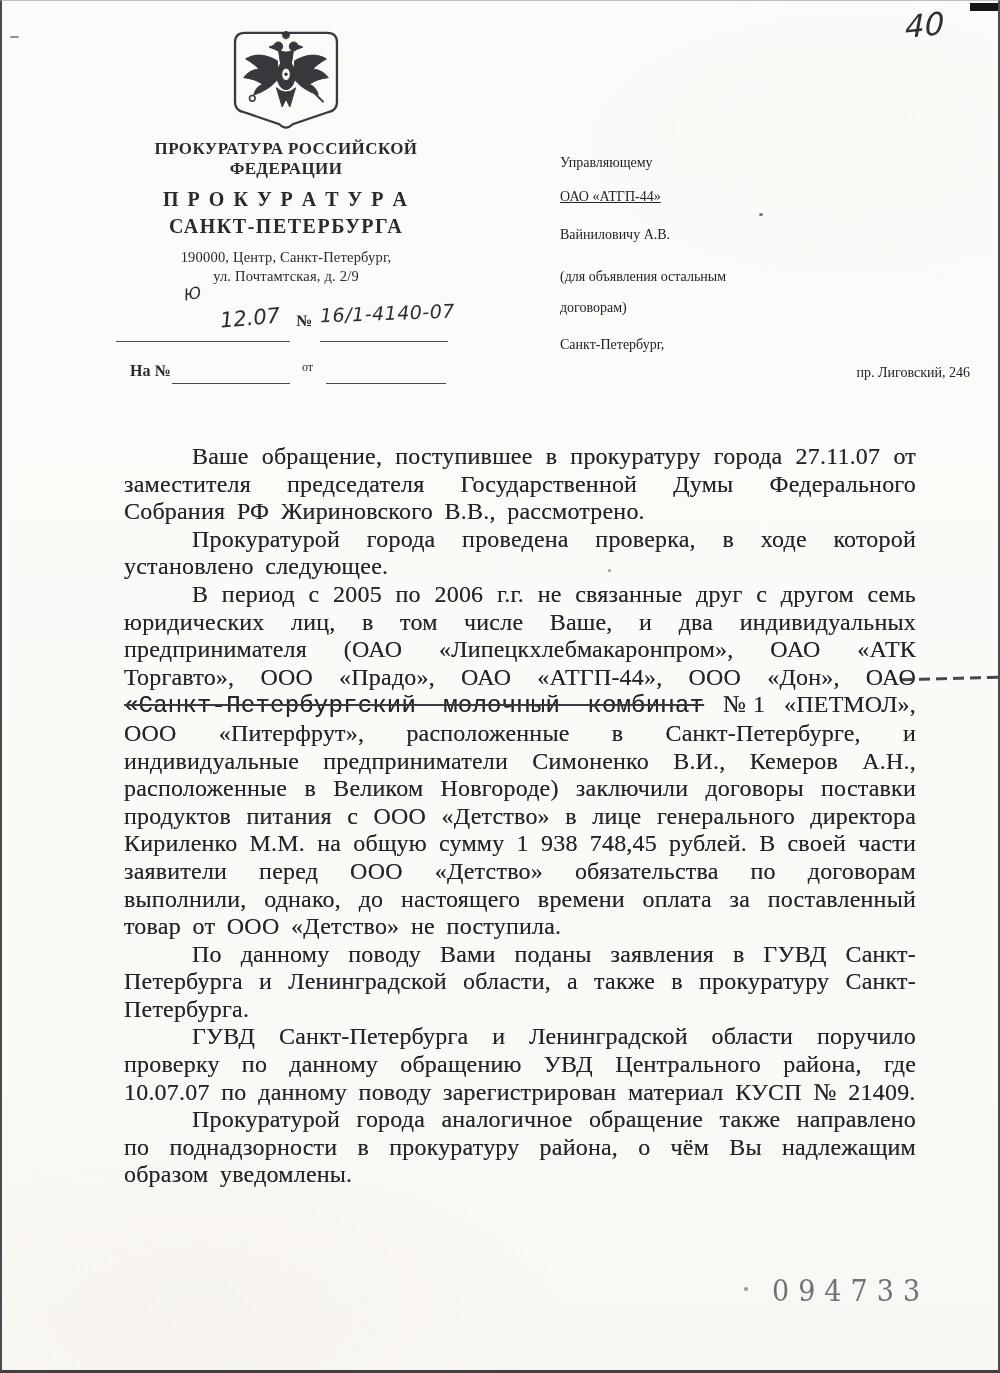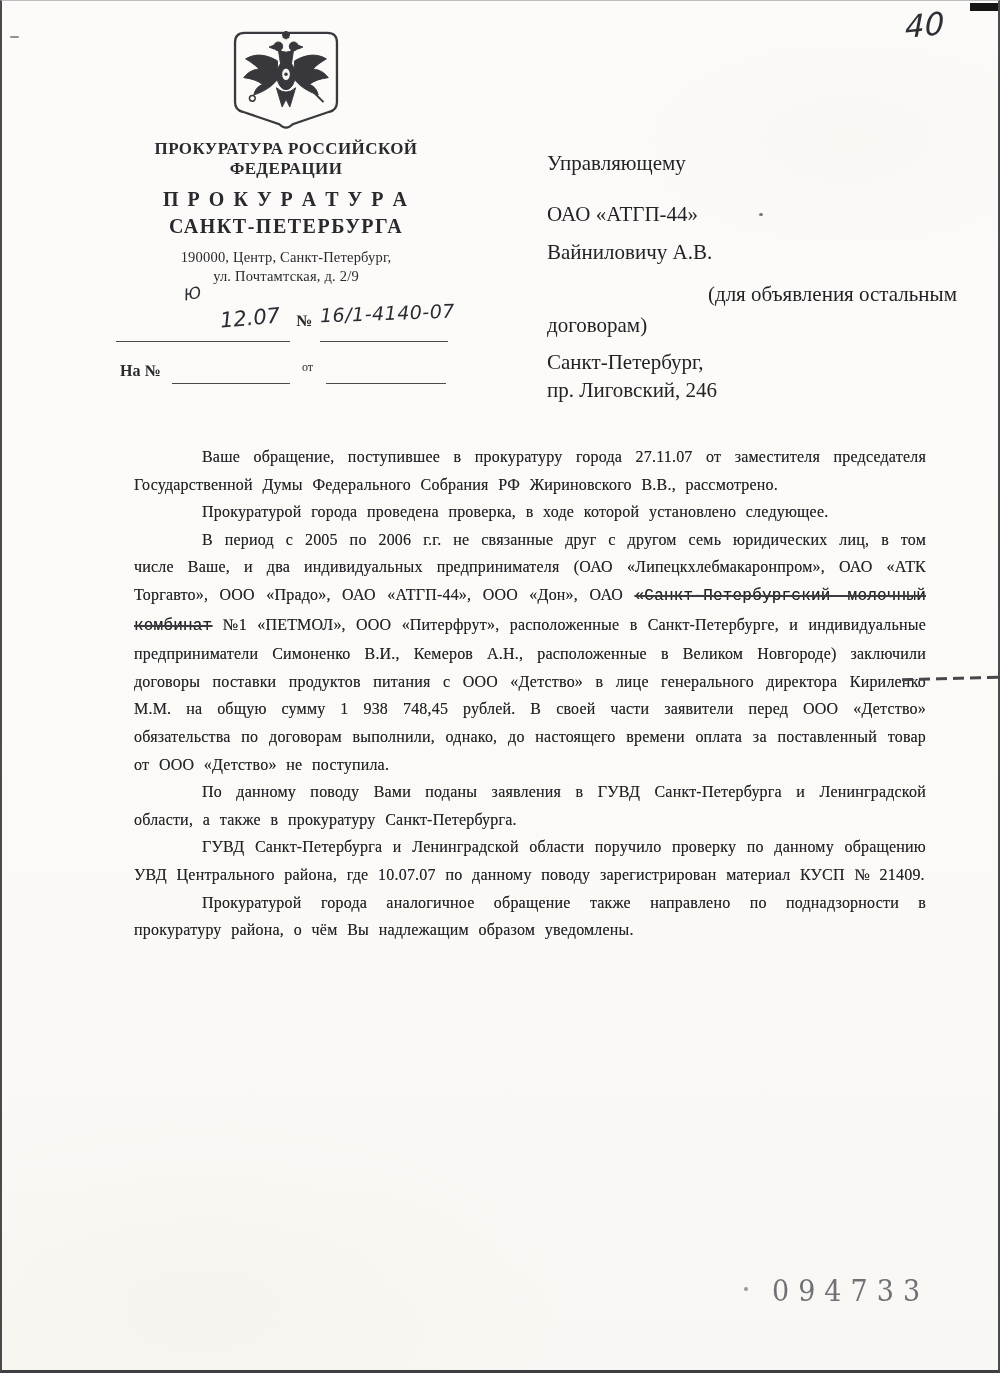--- a/index.html
+++ b/index.html
@@ -40,34 +40,34 @@
     font-style:italic;color:#2b2b33;
   }
   .lh-dateline{position:relative;height:48px;margin-top:14px;text-align:left;}
   .lh-dateline .u1{position:absolute;left:4px;width:174px;bottom:6px;border-bottom:1.5px solid #4a4a4e;}
   .lh-dateline .u2{position:absolute;left:208px;width:128px;bottom:6px;border-bottom:1.5px solid #4a4a4e;}
   .hw-mark{position:absolute;left:72px;top:-16px;font-size:16px;transform:rotate(-10deg);}
   .hw-date{position:absolute;left:108px;top:6px;font-size:21px;transform:rotate(-5deg);}
   .num-sign{position:absolute;left:184px;top:12px;font-weight:bold;font-size:16px;font-style:normal;font-family:"Liberation Serif",serif;}
   .hw-number{position:absolute;left:208px;top:2px;font-size:19px;letter-spacing:0.5px;transform:rotate(-2deg);white-space:nowrap;}
   .lh-refline{position:relative;height:26px;margin-top:12px;text-align:left;}
-  .lh-refline .lbl{position:absolute;left:8px;top:2px;font-weight:bold;font-size:16px;}
+  .lh-refline .lbl{position:absolute;left:18px;top:2px;font-weight:bold;font-size:16px;}
   .lh-refline .u1{position:absolute;left:60px;width:118px;bottom:2px;border-bottom:1.5px solid #4a4a4e;}
   .lh-refline .ot{position:absolute;left:190px;top:0;font-size:12px;}
   .lh-refline .u2{position:absolute;left:214px;width:120px;bottom:2px;border-bottom:1.5px solid #4a4a4e;}
   
-  .recipient{position:absolute;left:545px;top:150px;width:410px;font-size:21px;line-height:24px;color:#222226;}
+  .recipient{position:absolute;left:558px;top:150px;width:410px;font-size:14px;line-height:24px;color:#222226;}
   .r-line{display:block;}
-  .r-line.m10{margin-top:27px;} .r-line.m14{margin-top:14px;}
-  .r-line.m18{margin-top:18px;text-align:right;} .r-line.m7{margin-top:7px;}
-  .r-line.m13{margin-top:13px;} .r-line.m4{margin-top:4px;}
+  .r-line.m10{margin-top:10px;text-decoration:underline;} .r-line.m14{margin-top:14px;}
+  .r-line.m18{margin-top:18px;} .r-line.m7{margin-top:7px;}
+  .r-line.m13{margin-top:13px;} .r-line.m4{margin-top:4px;text-align:right;}
   
   .letter-body{
-    position:absolute;left:132px;top:442px;width:792px;
-    font-size:16px;line-height:27.6px;
+    position:absolute;left:122px;top:442px;width:792px;
+    font-size:24px;line-height:27.6px;
     text-align:justify;letter-spacing:0.2px;word-spacing:5.5px;
     color:#242428;text-shadow:0 0 0.35px rgba(35,35,40,0.55);
   }
   .letter-body p{margin:0;text-indent:68px;}
   .struck{text-decoration:line-through;text-decoration-thickness:2px;text-decoration-color:#3c3c40;font-family:Liberation Mono, monospace;}
   .strike-ext{
     position:absolute;left:900px;top:676px;width:97px;height:2.5px;
     background:repeating-linear-gradient(90deg,#47474c 0 11px,transparent 11px 17px);
     transform:rotate(-1.4deg);
   }

